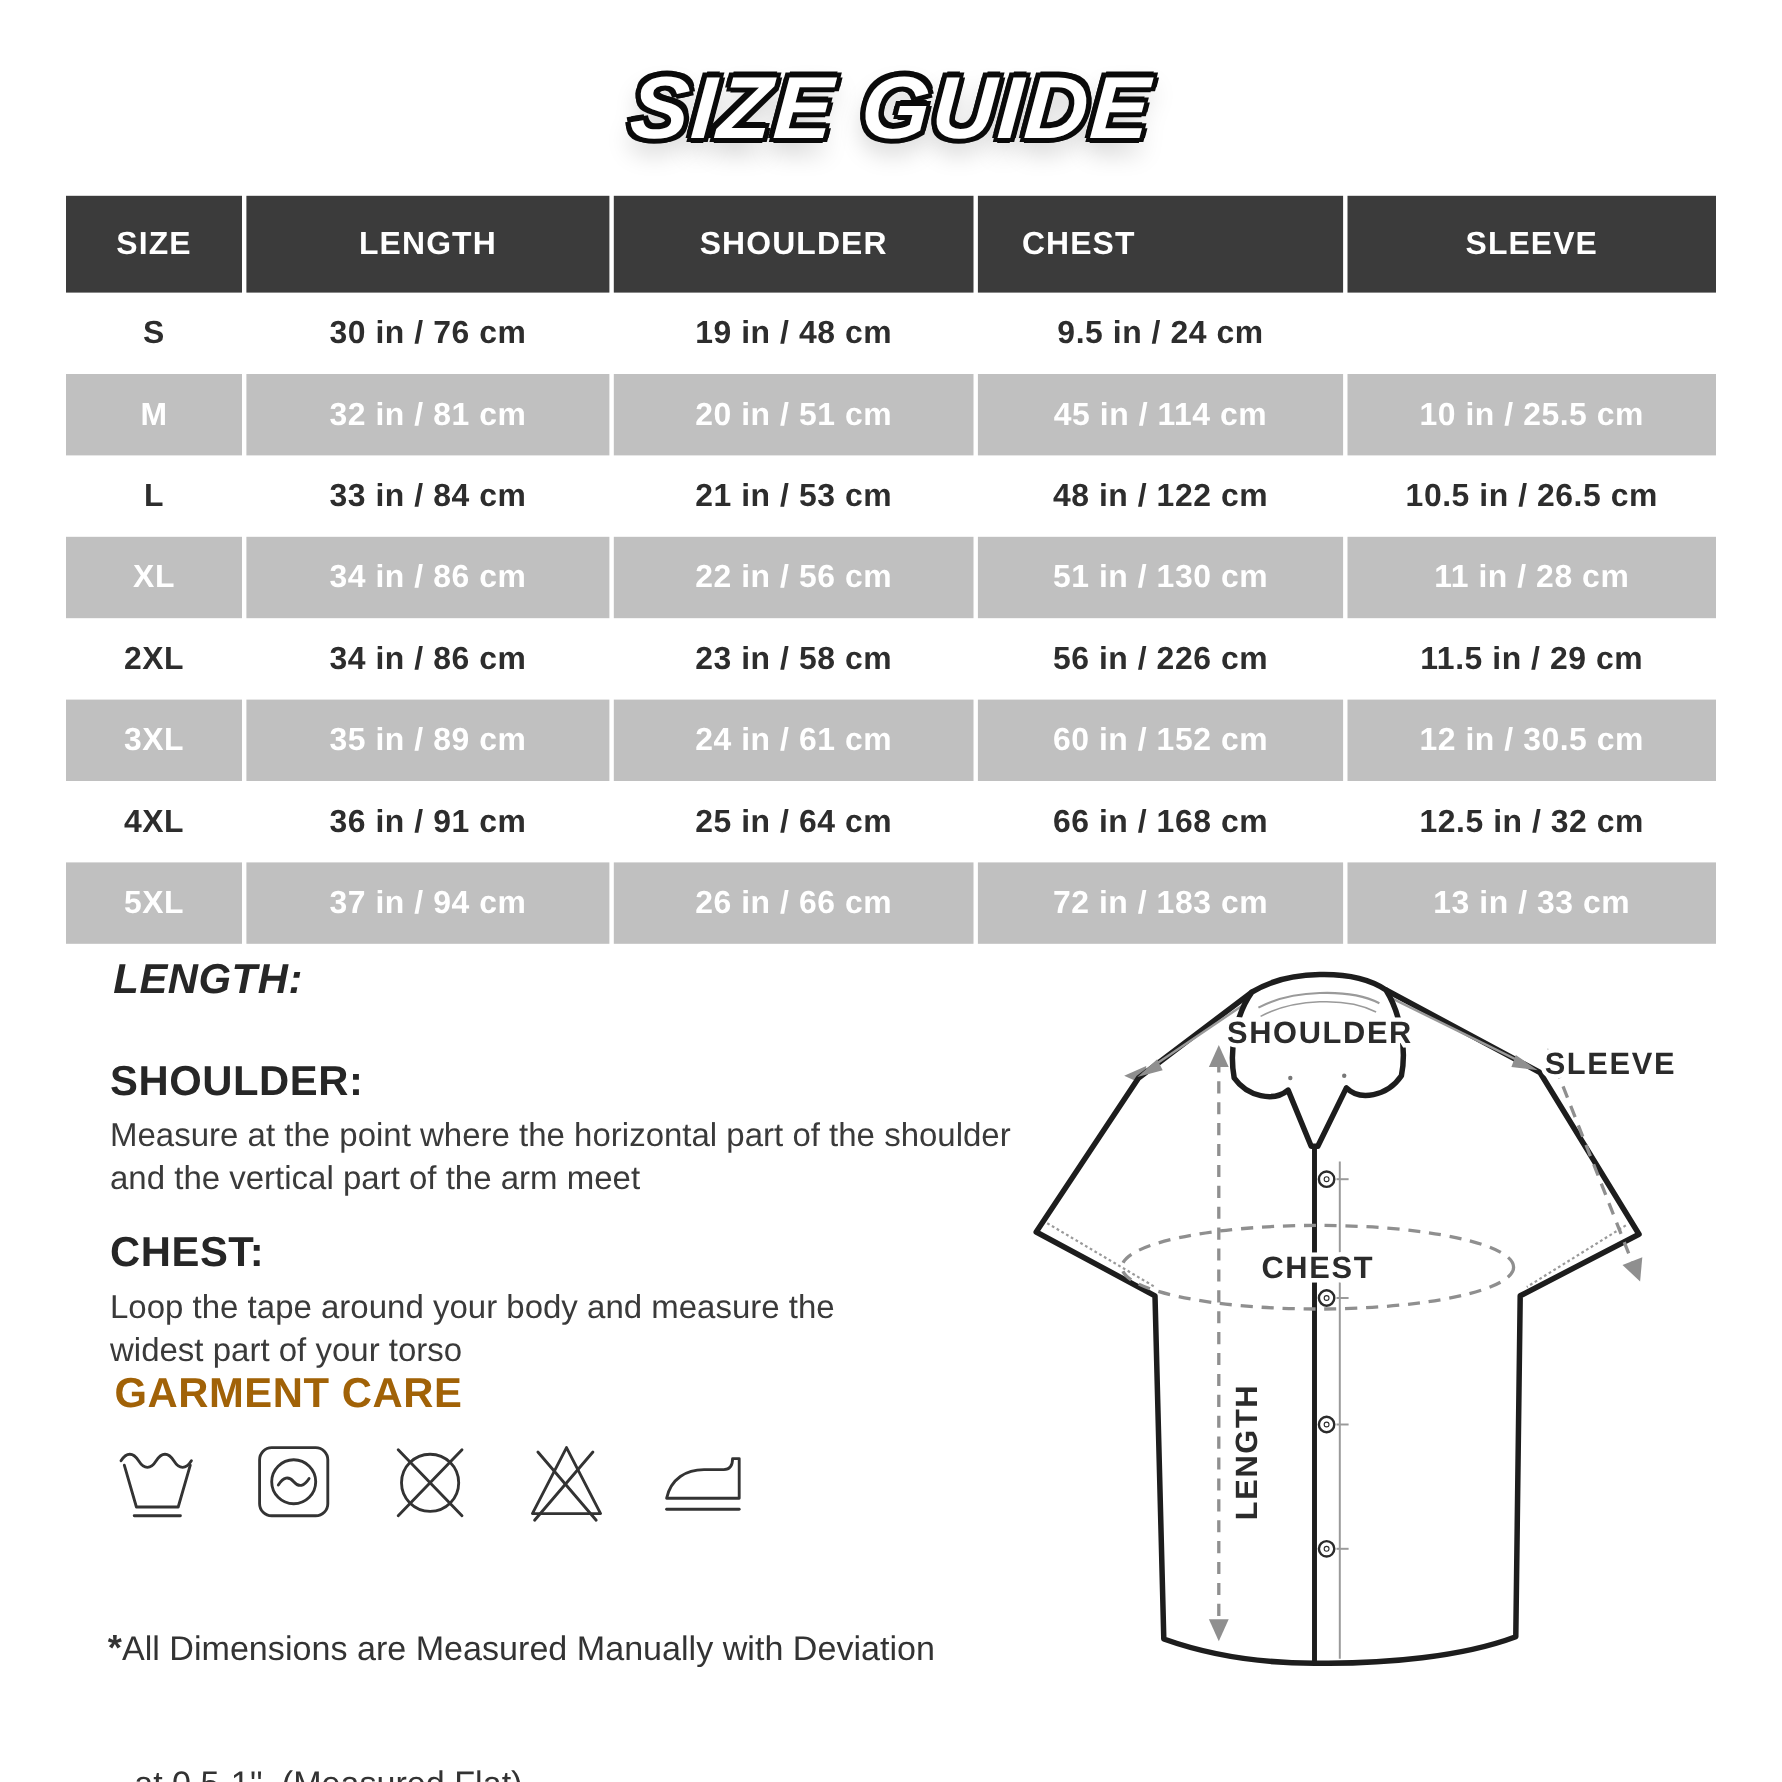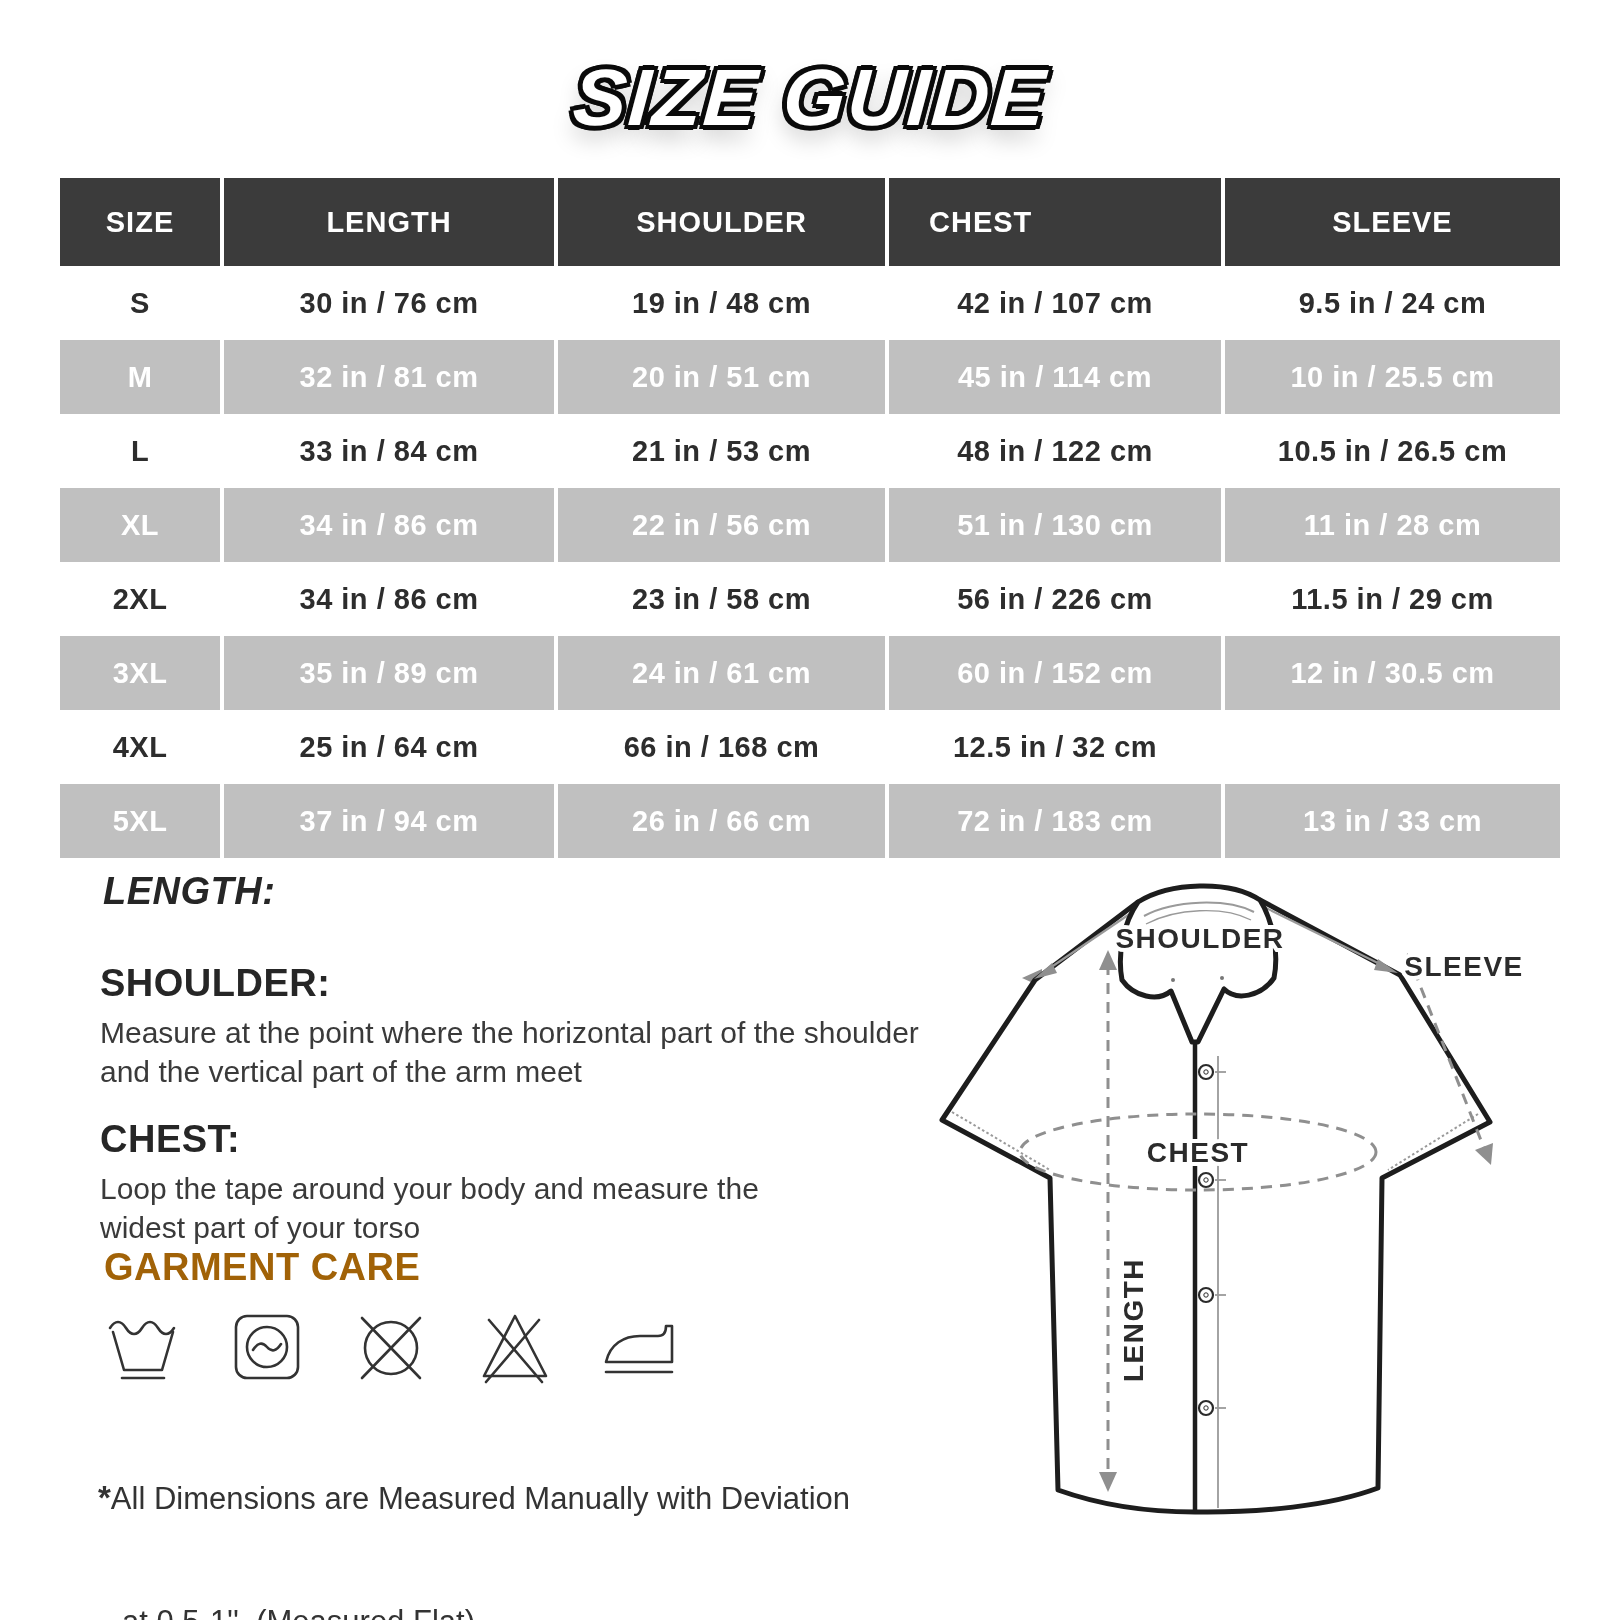--- a/index.html
+++ b/index.html
@@ -62,21 +62,20 @@
       <div class="td">LENGTH</div>
       <div class="td">SHOULDER</div>
       <div class="td left">CHEST</div>
       <div class="td">SLEEVE</div>
     </div>
     <div>
         <div class="tr">
           <div class="td">S</div>
           <div class="td">30 in / 76 cm</div>
           <div class="td">19 in / 48 cm</div>
-          <div class="td">42 in / 107 cm</div>
           <div class="td">9.5 in / 24 cm</div>
         </div>
         <div class="tr shaded">
           <div class="td">M</div>
           <div class="td">32 in / 81 cm</div>
           <div class="td">20 in / 51 cm</div>
           <div class="td">45 in / 114 cm</div>
           <div class="td">10 in / 25.5 cm</div>
         </div>
         <div class="tr">
@@ -102,20 +101,21 @@
         </div>
         <div class="tr shaded">
           <div class="td">3XL</div>
           <div class="td">35 in / 89 cm</div>
           <div class="td">24 in / 61 cm</div>
           <div class="td">60 in / 152 cm</div>
           <div class="td">12 in / 30.5 cm</div>
         </div>
         <div class="tr">
           <div class="td">4XL</div>
+          <div class="td">36 in / 91 cm</div>
           <div class="td">25 in / 64 cm</div>
           <div class="td">66 in / 168 cm</div>
           <div class="td">12.5 in / 32 cm</div>
         </div>
         <div class="tr shaded">
           <div class="td">5XL</div>
           <div class="td">37 in / 94 cm</div>
           <div class="td">26 in / 66 cm</div>
           <div class="td">72 in / 183 cm</div>
           <div class="td">13 in / 33 cm</div>

